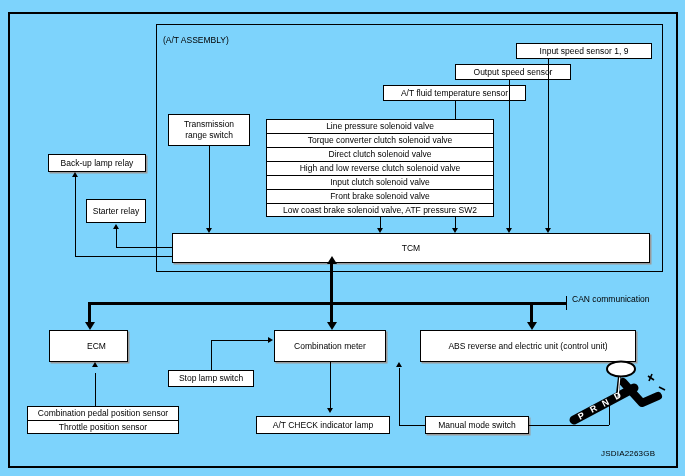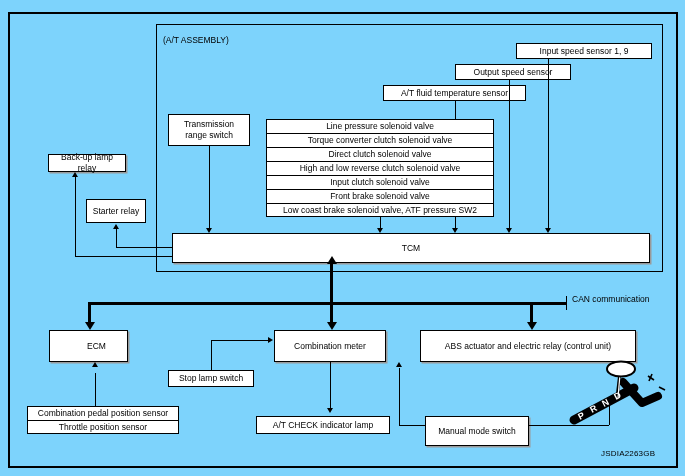--- a/index.html
+++ b/index.html
@@ -99,21 +99,21 @@
     <div class="row" style="height:14px;">High and low reverse clutch solenoid valve</div>
     <div class="row" style="height:14px;">Input clutch solenoid valve</div>
     <div class="row" style="height:14px;">Front brake solenoid valve</div>
     <div class="row" style="height:14px;">Low coast brake solenoid valve, ATF pressure SW2</div>
   </div>
   <div class="ln-v" style="left:380px;top:217px;height:12px;"></div>
   <div class="ar-down" style="left:377.3px;top:228px;"></div>
 
   <div class="box shadow" style="left:172px;top:233px;width:478px;height:30px;">TCM</div>
 
-  <div class="box shadow" style="left:48px;top:154px;width:78px;height:18px;">Back-up lamp relay</div>
+  <div class="box shadow" style="left:48px;top:154px;width:98px;height:18px;">Back-up lamp relay</div>
   <div class="box" style="left:86px;top:199px;width:60px;height:24px;">Starter relay</div>
 
   <div class="ln-h" style="left:116px;top:247px;width:56px;"></div>
   <div class="ln-v" style="left:116px;top:229px;height:18px;"></div>
   <div class="ar-up" style="left:113.3px;top:224px;"></div>
 
   <div class="ln-h" style="left:75px;top:256px;width:97px;"></div>
   <div class="ln-v" style="left:75px;top:177px;height:79px;"></div>
   <div class="ar-up" style="left:72.3px;top:172px;"></div>
 
@@ -129,39 +129,39 @@
   <div class="ar-down-thick" style="left:84.5px;top:322px;"></div>
 
   <div class="ln-v-thick" style="left:330px;top:302px;height:22px;"></div>
   <div class="ar-down-thick" style="left:326.5px;top:322px;"></div>
 
   <div class="ln-v-thick" style="left:530px;top:302px;height:22px;"></div>
   <div class="ar-down-thick" style="left:526.5px;top:322px;"></div>
 
   <div class="box shadow" style="left:49px;top:330px;width:79px;height:32px;padding-left:18px;">ECM</div>
   <div class="box shadow" style="left:274px;top:330px;width:112px;height:32px;">Combination meter</div>
-  <div class="box shadow" style="left:420px;top:330px;width:216px;height:32px;">ABS actuator and electric relay (control unit)</div>
+  <div class="box shadow" style="left:420px;top:330px;width:216px;height:32px;">ABS reverse and electric unit (control unit)</div>
 
   <div class="stack" style="left:27px;top:406px;width:152px;">
     <div class="row shadow" style="height:14px;">Combination pedal position sensor</div>
     <div class="row shadow" style="height:14px;text-align:center;">Throttle position sensor</div>
   </div>
   <div class="ln-v" style="left:95px;top:373px;height:33px;"></div>
   <div class="ar-up" style="left:92.3px;top:362px;"></div>
 
   <div class="box" style="left:168px;top:370px;width:86px;height:17px;">Stop lamp switch</div>
   <div class="ln-v" style="left:211px;top:340px;height:30px;"></div>
   <div class="ln-h" style="left:211px;top:340px;width:57px;"></div>
   <div class="ar-right" style="left:268px;top:337.3px;"></div>
 
   <div class="ln-v" style="left:330px;top:362px;height:47px;"></div>
   <div class="ar-down" style="left:327.3px;top:408px;"></div>
   <div class="box" style="left:256px;top:416px;width:134px;height:18px;">A/T CHECK indicator lamp</div>
 
-  <div class="box shadow" style="left:425px;top:416px;width:104px;height:30px;">Manual mode switch</div>
+  <div class="box shadow" style="left:425px;top:416px;width:104px;height:18px;">Manual mode switch</div>
 
   <div class="ln-h" style="left:399px;top:425px;width:26px;"></div>
   <div class="ln-v" style="left:399px;top:368px;height:57px;"></div>
   <div class="ar-up" style="left:396.3px;top:362px;"></div>
 
   <div class="ln-h" style="left:529px;top:425px;width:80px;"></div>
   <div class="ln-v" style="left:609px;top:405px;height:20px;"></div>
 
   <svg class="lever" viewBox="0 0 110 85" style="left:560px;top:358px;width:110px;height:85px;">
 

